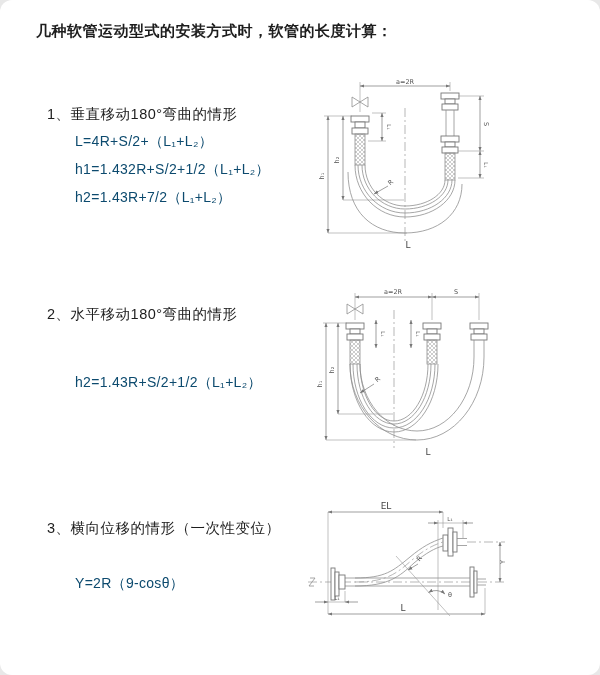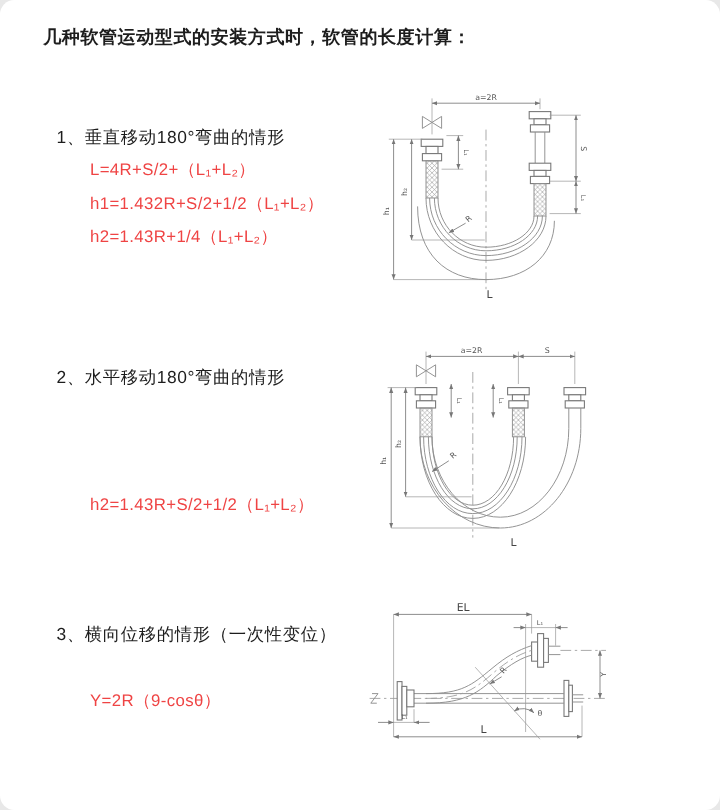--- a/index.html
+++ b/index.html
@@ -1,41 +1,41 @@
 <!DOCTYPE html>
 <html><head>
 <meta charset="utf-8">
 <style>
   html,body{margin:0;padding:0;background:#e8e8e8;}
   .page{position:relative;width:600px;height:675px;background:#ffffff;
         font-family:"Liberation Sans","DejaVu Sans",sans-serif;color:#1d1d1d;overflow:hidden;border-radius:12px;}
   .title{position:absolute;left:36px;top:22px;font-size:15px;font-weight:bold;letter-spacing:.5px;}
   .heading{position:absolute;left:47px;font-size:14.5px;font-weight:normal;letter-spacing:.5px;}
-  .formula{position:absolute;left:75px;font-size:14px;color:#ef4444;letter-spacing:.3px;}
+  .formula{position:absolute;left:75px;font-size:14px;color:#0c4a6e;letter-spacing:.3px;}
   .diag{position:absolute;}
   .ln{stroke:#8f8f8f;stroke-width:.8;fill:none;}
   .fit{stroke:#777;stroke-width:.9;fill:#fff;}
   .dim{stroke:#777;stroke-width:.7;fill:none;}
   .ext{stroke:#999;stroke-width:.6;fill:none;}
   .cl{stroke:#9a9a9a;stroke-width:.7;fill:none;stroke-dasharray:9 3 2 3;}
   .dtxt{font-family:"DejaVu Sans",sans-serif;font-size:6.5px;fill:#555;}
   .dtxt2{font-family:"DejaVu Sans",sans-serif;font-size:5.5px;fill:#555;}
   .big{font-family:"DejaVu Sans",sans-serif;font-size:9px;fill:#444;}
 </style>
 </head>
 <body>
 
 <div class="page">
 
   <div class="title">几种软管运动型式的安装方式时，软管的长度计算：</div>
 
   <div class="heading" style="top:105px">1、垂直移动180°弯曲的情形</div>
   <div class="formula" style="top:133px">L=4R+S/2+（L₁+L₂）</div>
   <div class="formula" style="top:161px">h1=1.432R+S/2+1/2（L₁+L₂）</div>
-  <div class="formula" style="top:189px">h2=1.43R+1/4（L₁+L₂）</div>
+  <div class="formula" style="top:189px">h2=1.43R+7/2（L₁+L₂）</div>
 
   <svg class="diag" style="left:312px;top:72px" width="280" height="185" viewBox="0 0 280 185">
     <defs>
       <marker id="ar-a" viewBox="0 0 10 10" refX="9" refY="5" markerWidth="7" markerHeight="7" orient="auto-start-reverse">
         <path d="M0,1.5 L9,5 L0,8.5 z" fill="#777"></path>
         </marker>
       <pattern id="ht-a" width="4" height="4" patternUnits="userSpaceOnUse">
         <path d="M0,4 L4,0 M0,0 L4,4" stroke="#9a9a9a" stroke-width="0.5"></path>
         </pattern>
     </defs>
@@ -90,21 +90,21 @@
     <path class="ln" d="M53,93 C53,115.6 71,134 93,134 C115,134 133,122.3 133,108"></path>
     <path class="ln" d="M36,100 C36,140 60,161 93,161 C126,161 150,142 150,112"></path>
 
     <text class="dtxt" transform="rotate(-40 80 112)" x="80" y="112" text-anchor="middle" font-size="7.5">R</text>
     <line class="dim" x1="76" y1="114" x2="62" y2="122" marker-end="url(#ar-a)"></line>
 
     <text class="big" x="96" y="176" text-anchor="middle">L</text>
   </svg>
 
   <div class="heading" style="top:305px">2、水平移动180°弯曲的情形</div>
-  <div class="formula" style="top:412px">h2=1.43R+S/2+1/2（L₁+L₂）</div>
+  <div class="formula" style="top:374px">h2=1.43R+S/2+1/2（L₁+L₂）</div>
 
   <svg class="diag" style="left:312px;top:282px" width="288" height="178" viewBox="0 0 288 178">
     <defs>
       <marker id="ar-b" viewBox="0 0 10 10" refX="9" refY="5" markerWidth="7" markerHeight="7" orient="auto-start-reverse">
         <path d="M0,1.5 L9,5 L0,8.5 z" fill="#777"></path>
         </marker>
       <pattern id="ht-b" width="4" height="4" patternUnits="userSpaceOnUse">
         <path d="M0,4 L4,0 M0,0 L4,4" stroke="#9a9a9a" stroke-width="0.5"></path>
         </pattern>
     </defs>

